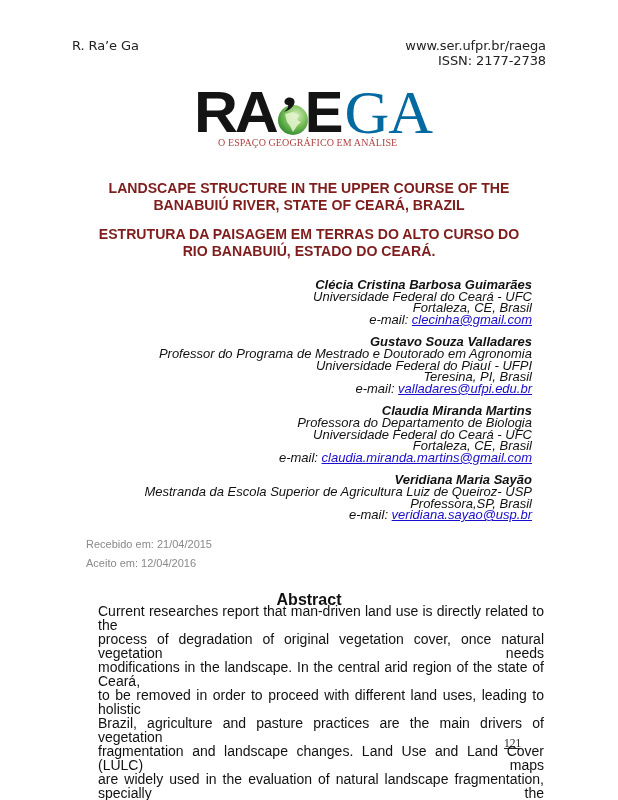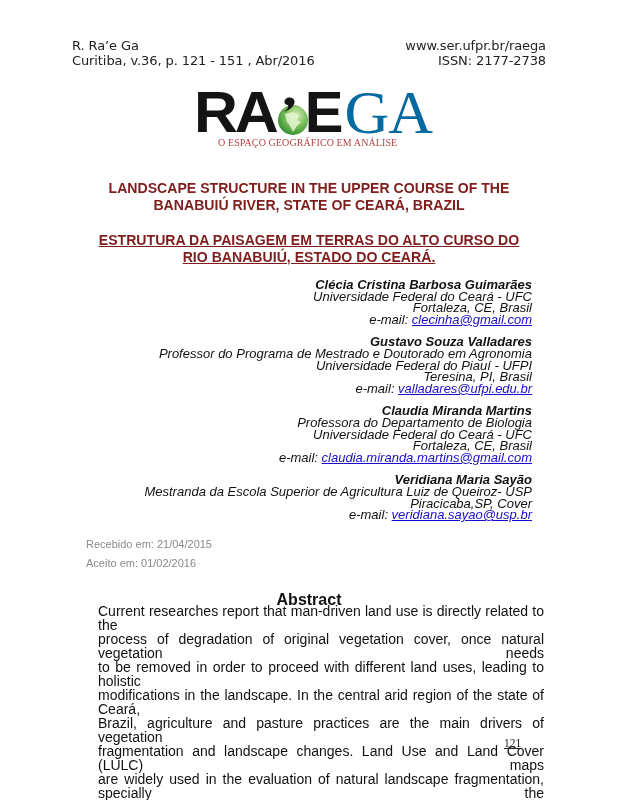--- a/index.html
+++ b/index.html
@@ -9,37 +9,36 @@
   .hdr-right { right: 72px; top: 38px; text-align: right; }
   .logo { position: absolute; left: 194px; top: 86px; width: 230px; height: 62px; }
   .logo-word { position: absolute; top: 0; left: 0; height: 52px; display: flex; align-items: flex-end; }
   .logo-ra { font-family: "Liberation Sans", sans-serif; font-weight: bold; font-size: 58px; line-height: 52px; color: #141414; letter-spacing: -3px; transform: scaleX(1.05); transform-origin: left; }
   .logo-globe { position: relative; width: 34px; height: 40px; margin: 0 0 2px 3px; }
   .logo-e { font-family: "Liberation Sans", sans-serif; font-weight: bold; font-size: 58px; line-height: 52px; color: #141414; margin-left: -4px; }
   .logo-ga { font-family: "Liberation Serif", serif; font-size: 62px; line-height: 52px; color: #0369a1; letter-spacing: -1px; margin-left: 1px; margin-top: 44px; }
   .logo-tagline { position: absolute; top: 51px; left: 24px; font-family: "Liberation Serif", serif; font-size: 10px; color: #b04444; letter-spacing: 0.1px; white-space: nowrap; }
   .title { position: absolute; left: 60px; width: 498px; text-align: center; font-family: "Liberation Sans", sans-serif; font-weight: bold; font-size: 14.1px; line-height: 17px; color: #7f1d1d; }
   .title-en { top: 180px; }
-  .title-pt { top: 232px; text-decoration: underline; }
+  .title-pt { top: 226px; }
   .authors { position: absolute; right: 86px; top: 279px; text-align: right; font-family: "Liberation Sans", sans-serif; font-style: italic; font-size: 13px; line-height: 11.6px; color: #111; }
   .author { margin-bottom: 11px; }
   .author .name { font-weight: bold; }
   .author a { color: #1a0dcc; text-decoration: underline; }
   .dates { position: absolute; left: 86px; top: 535px; font-family: "Liberation Sans", sans-serif; font-size: 11px; line-height: 19px; color: #8a8a8a; }
   .abstract-head { position: absolute; left: 60px; width: 498px; top: 591px; text-align: center; font-family: "Liberation Sans", sans-serif; font-weight: bold; font-size: 16px; color: #111; }
   .abstract-body { position: absolute; left: 98px; width: 446px; top: 604px; font-family: "Liberation Sans", sans-serif; font-size: 14px; line-height: 14px; text-align: justify; color: #111; }
   .abstract-body span { display: block; text-align: justify; text-align-last: justify; }
   .pageno { position: absolute; left: 504px; top: 737px; font-family: "Liberation Serif", serif; font-size: 11.5px; color: #222; text-decoration: underline; }
 </style>
 </head>
 <body>
 
 <div class="hdr hdr-left">
   <div>R. Ra’e Ga</div>
-  <div>Curitiba, v.36, p. 121 - 151  , Abr/2016</div>
 </div>
 <div class="hdr hdr-right">
   <div>www.ser.ufpr.br/raega</div>
   <div>ISSN: 2177-2738</div>
 </div>
 
 <div class="logo">
   <div class="logo-word">
     <span class="logo-ra">RA</span>
     <span class="logo-globe">
@@ -88,34 +87,34 @@
   <div class="author">
     <div class="name">Claudia Miranda Martins</div>
     <div>Professora do Departamento de Biologia</div>
     <div>Universidade Federal do Ceará - UFC</div>
     <div>Fortaleza, CE,  Brasil</div>
     <div><span>e-mail: </span><a>claudia.miranda.martins@gmail.com</a></div>
   </div>
   <div class="author">
     <div class="name">Veridiana Maria Sayão</div>
     <div>Mestranda da Escola Superior de Agricultura Luiz de Queiroz- USP</div>
-    <div>Piracicaba,SP, Cover</div>
+    <div>Professora,SP, Brasil</div>
     <div><span>e-mail: </span><a>veridiana.sayao@usp.br</a></div>
   </div>
 </div>
 
 <div class="dates">
   <div>Recebido em: 21/04/2015</div>
-  <div>Aceito em: 01/02/2016</div>
+  <div>Aceito em: 12/04/2016</div>
 </div>
 
 <div class="abstract-head">Abstract</div>
 <div class="abstract-body">
   <span>Current researches report that man-driven land use is directly related to the</span>
   <span>process of degradation of original vegetation cover, once natural vegetation needs</span>
+  <span>modifications in the landscape. In the central arid region of the state of Ceará,</span>
   <span>to be removed in order to proceed with different land uses, leading to holistic</span>
-  <span>modifications in the landscape. In the central arid region of the state of Ceará,</span>
   <span>Brazil, agriculture and pasture practices are the main drivers of vegetation</span>
   <span>fragmentation and landscape changes. Land Use and Land Cover (LULC) maps</span>
   <span>are widely used in the evaluation of natural landscape fragmentation, specially the</span>
 </div>
 
 <div class="pageno">121</div>
 
 </body></html>

